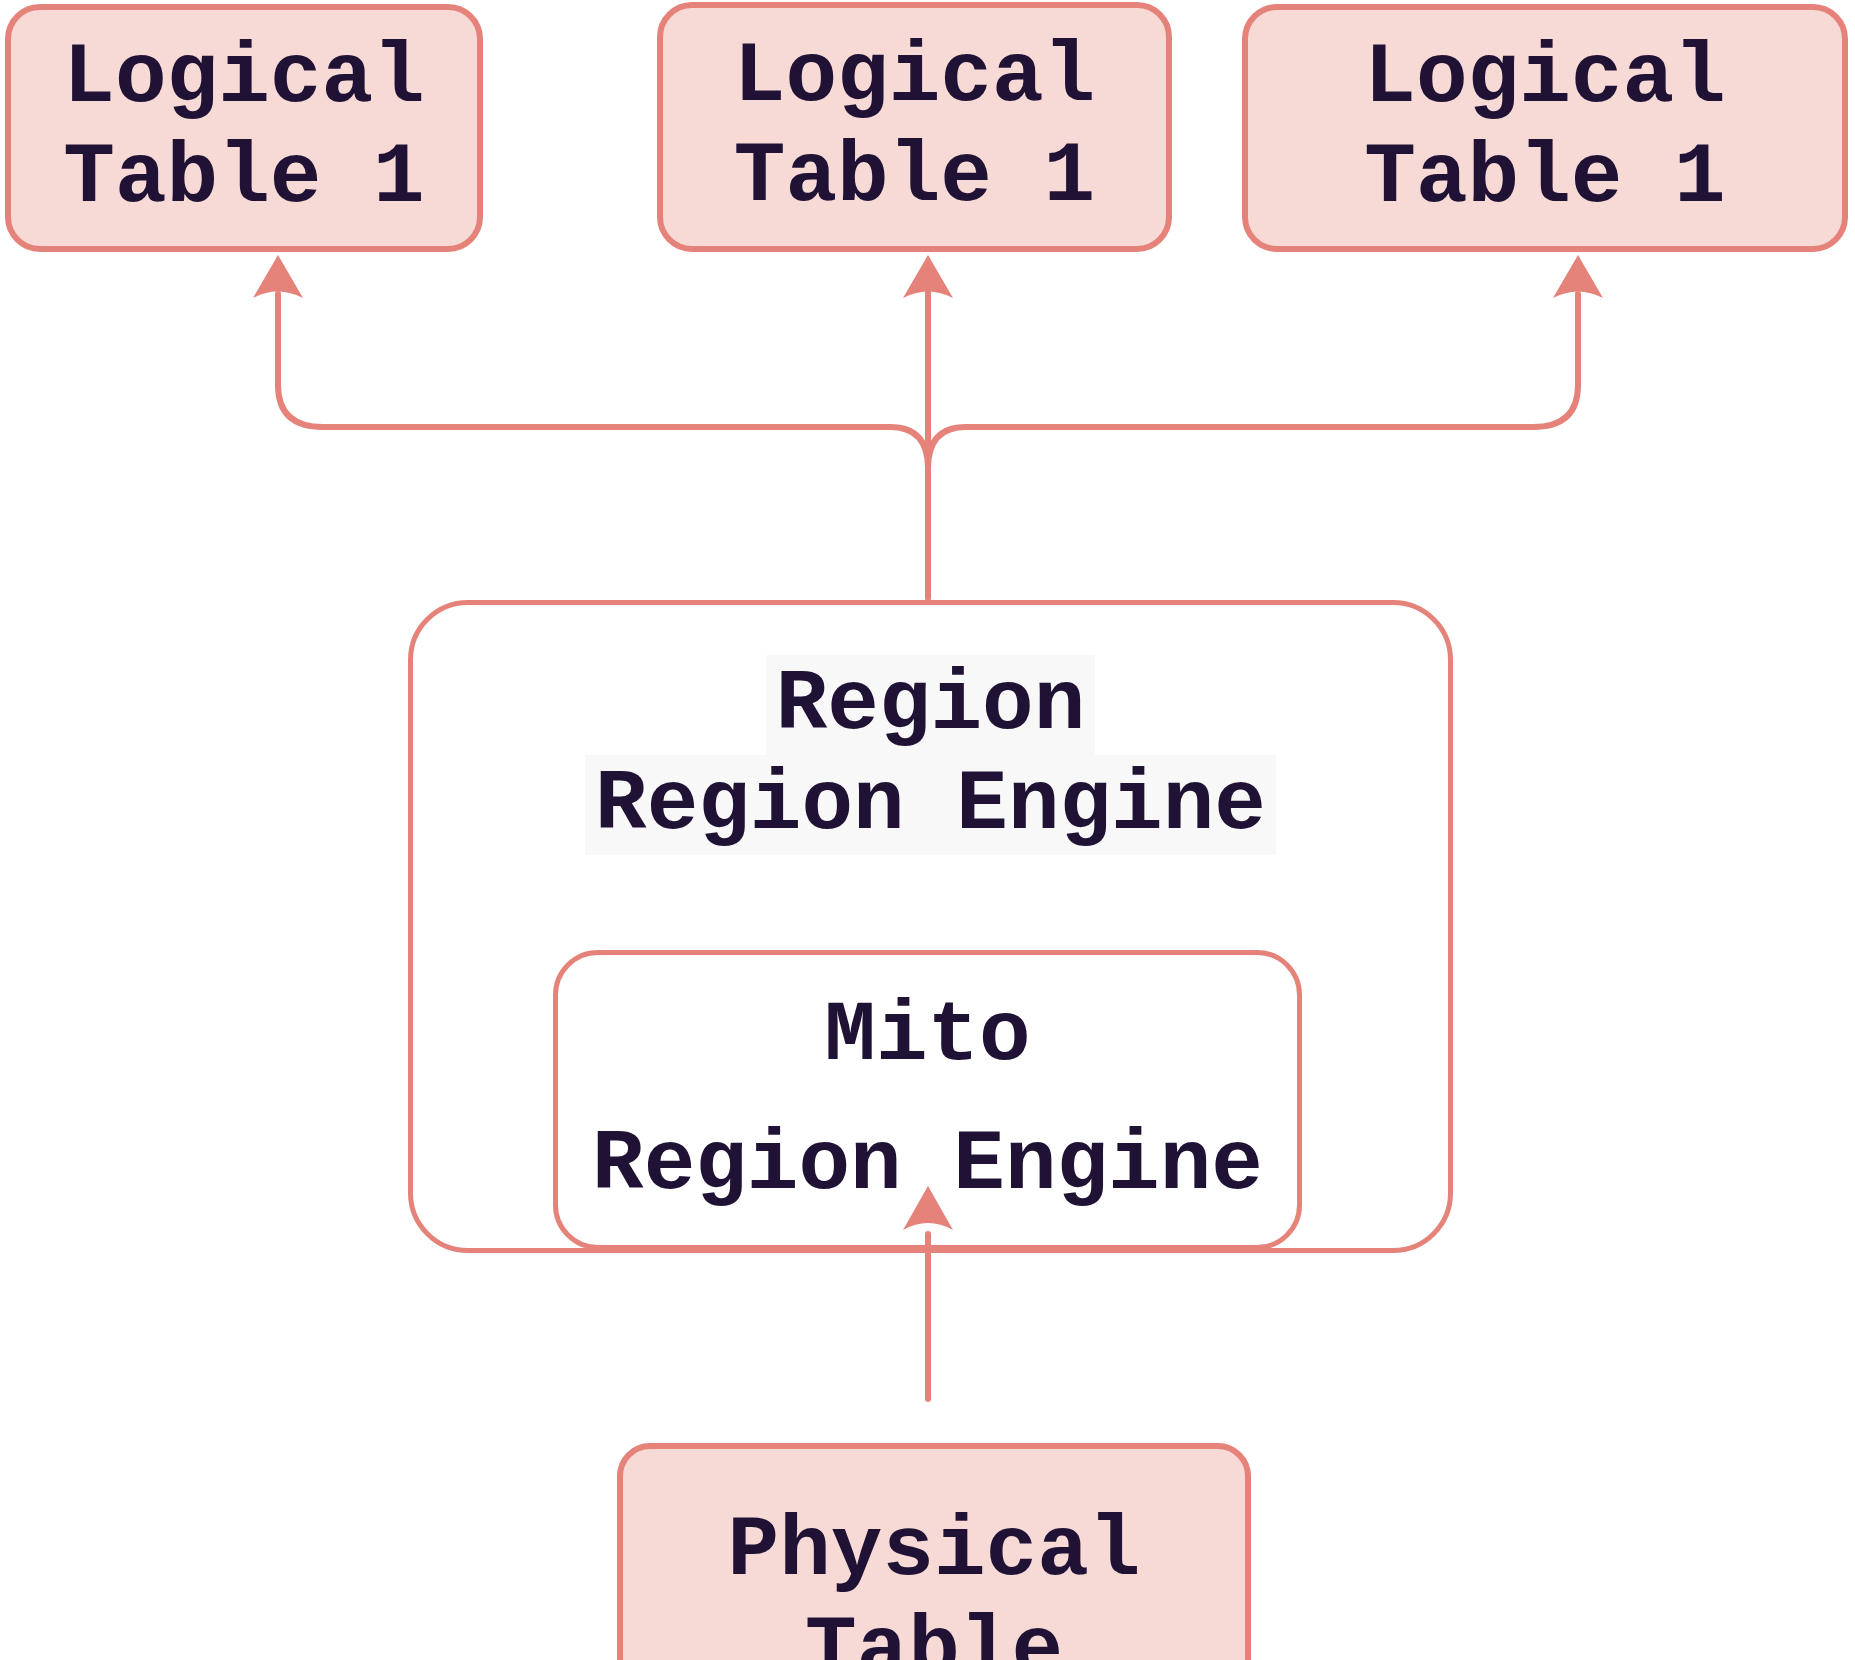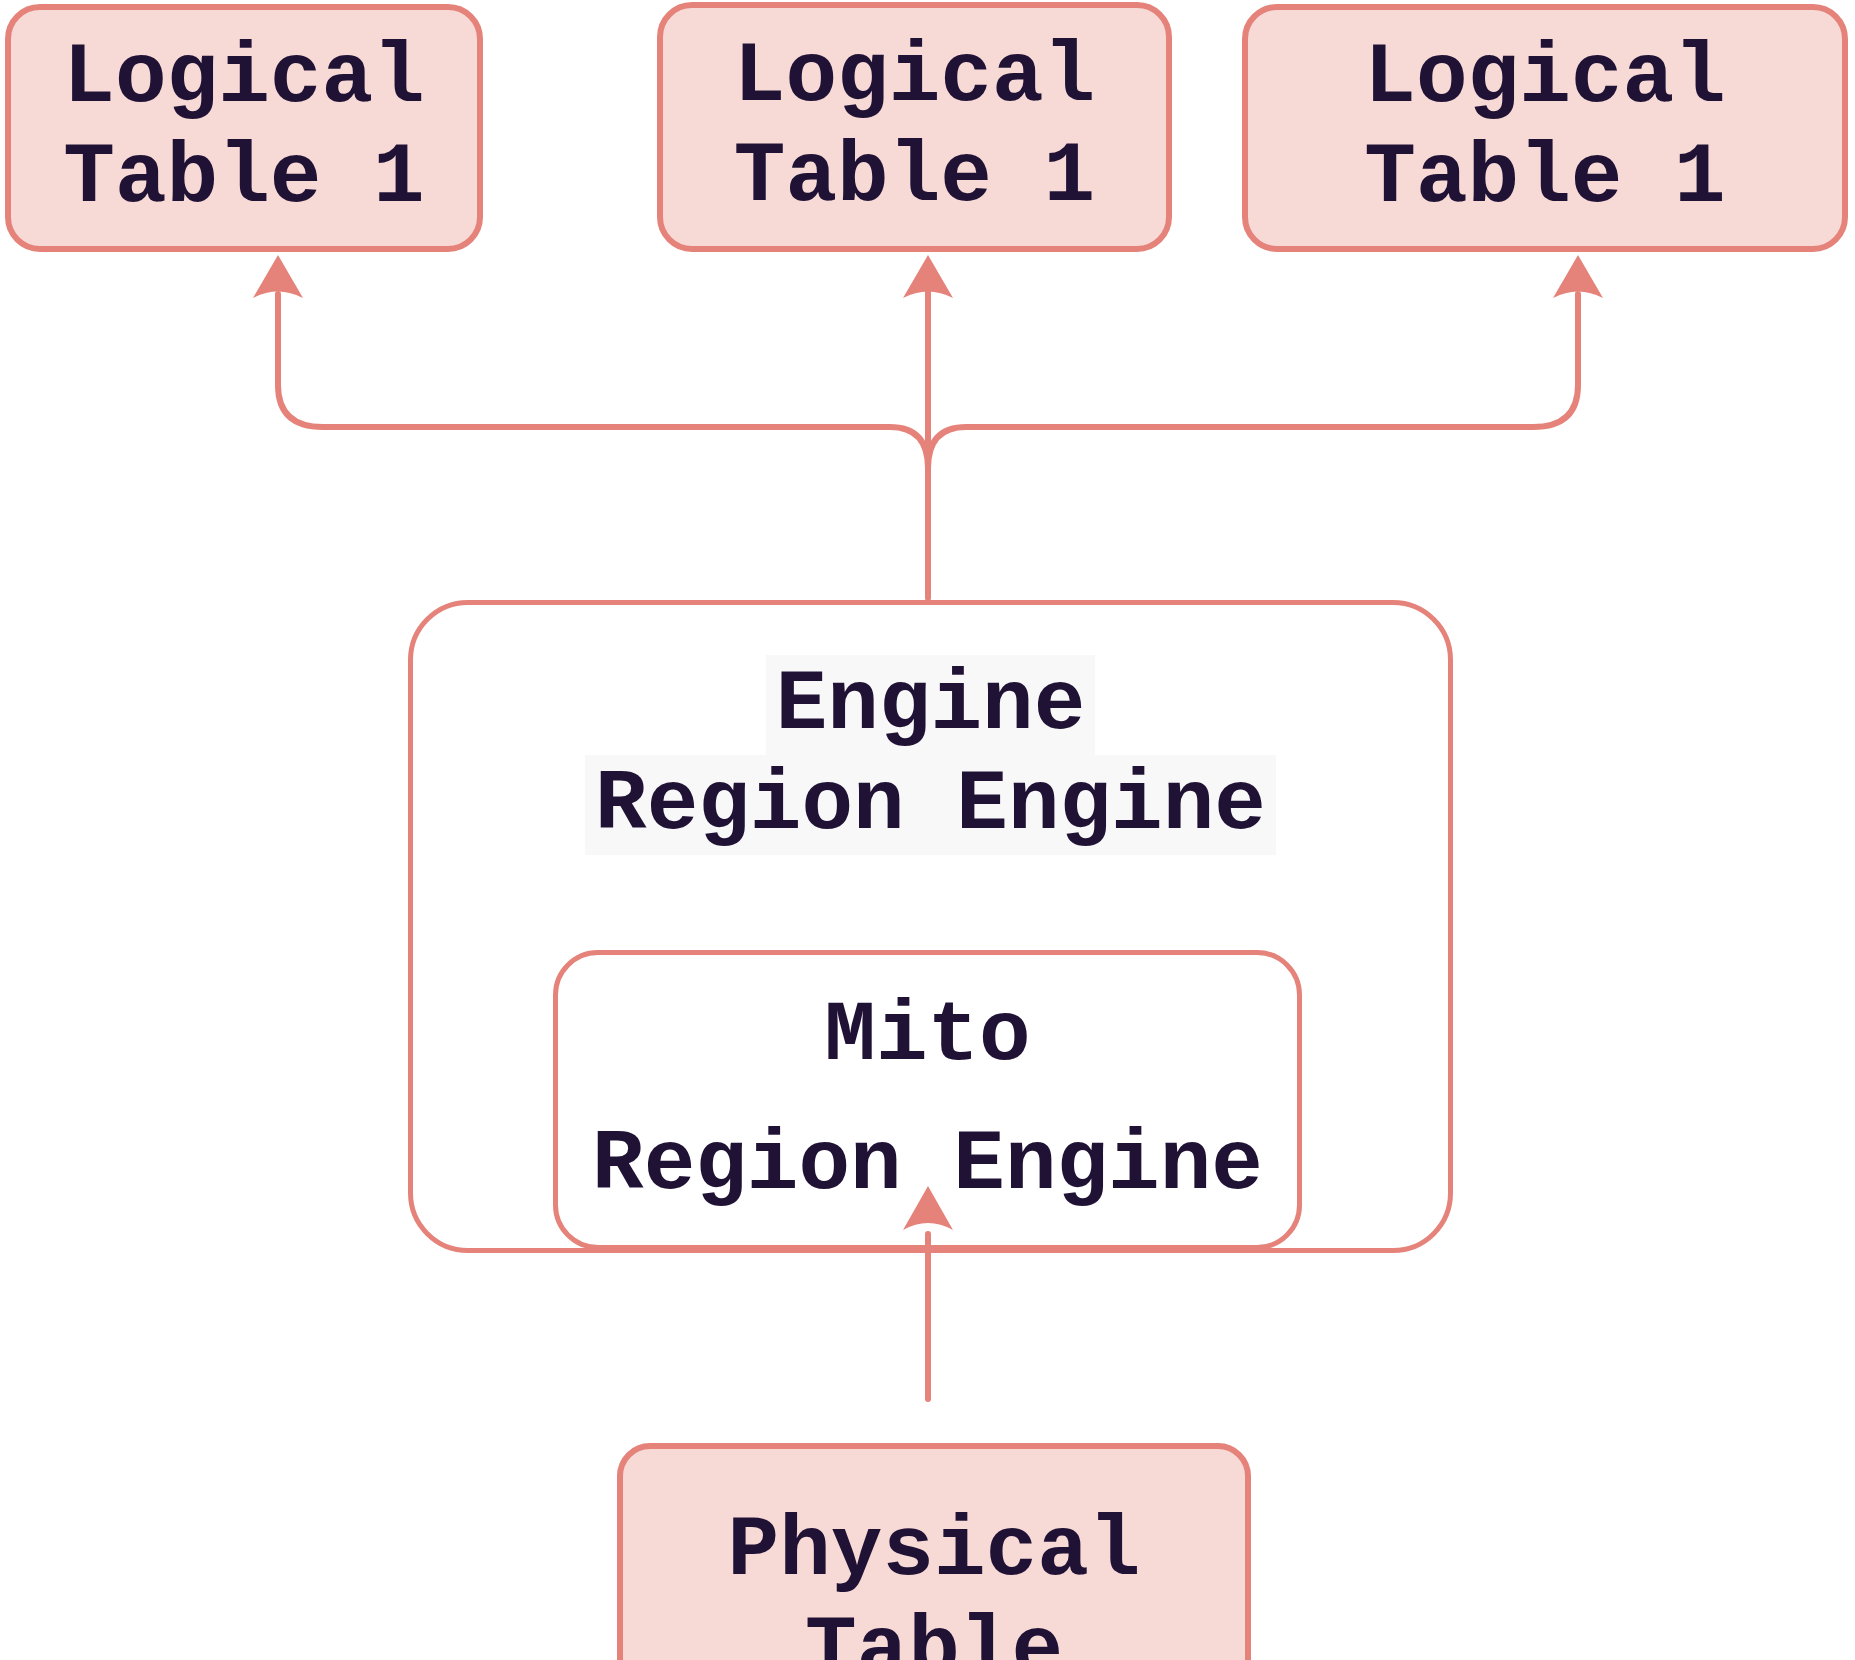--- a/index.html
+++ b/index.html
@@ -82,21 +82,21 @@
     <span class="line">Logical</span>
     <span class="line">Table 1</span>
   </div>
 
   <div class="node node--pink n-lt-right">
     <span class="line">Logical</span>
     <span class="line">Table 1</span>
   </div>
 
   <div class="node node--engine n-metric">
-    <span class="line">Engine</span>
+    <span class="line">Region</span>
     <span class="line">Region Engine</span>
   </div>
 
   <div class="node node--engine n-mito">
     <span class="line">Mito</span>
     <span class="line">Region Engine</span>
   </div>
 
   <div class="node node--pink n-physical">
     <span class="line">Physical</span>

